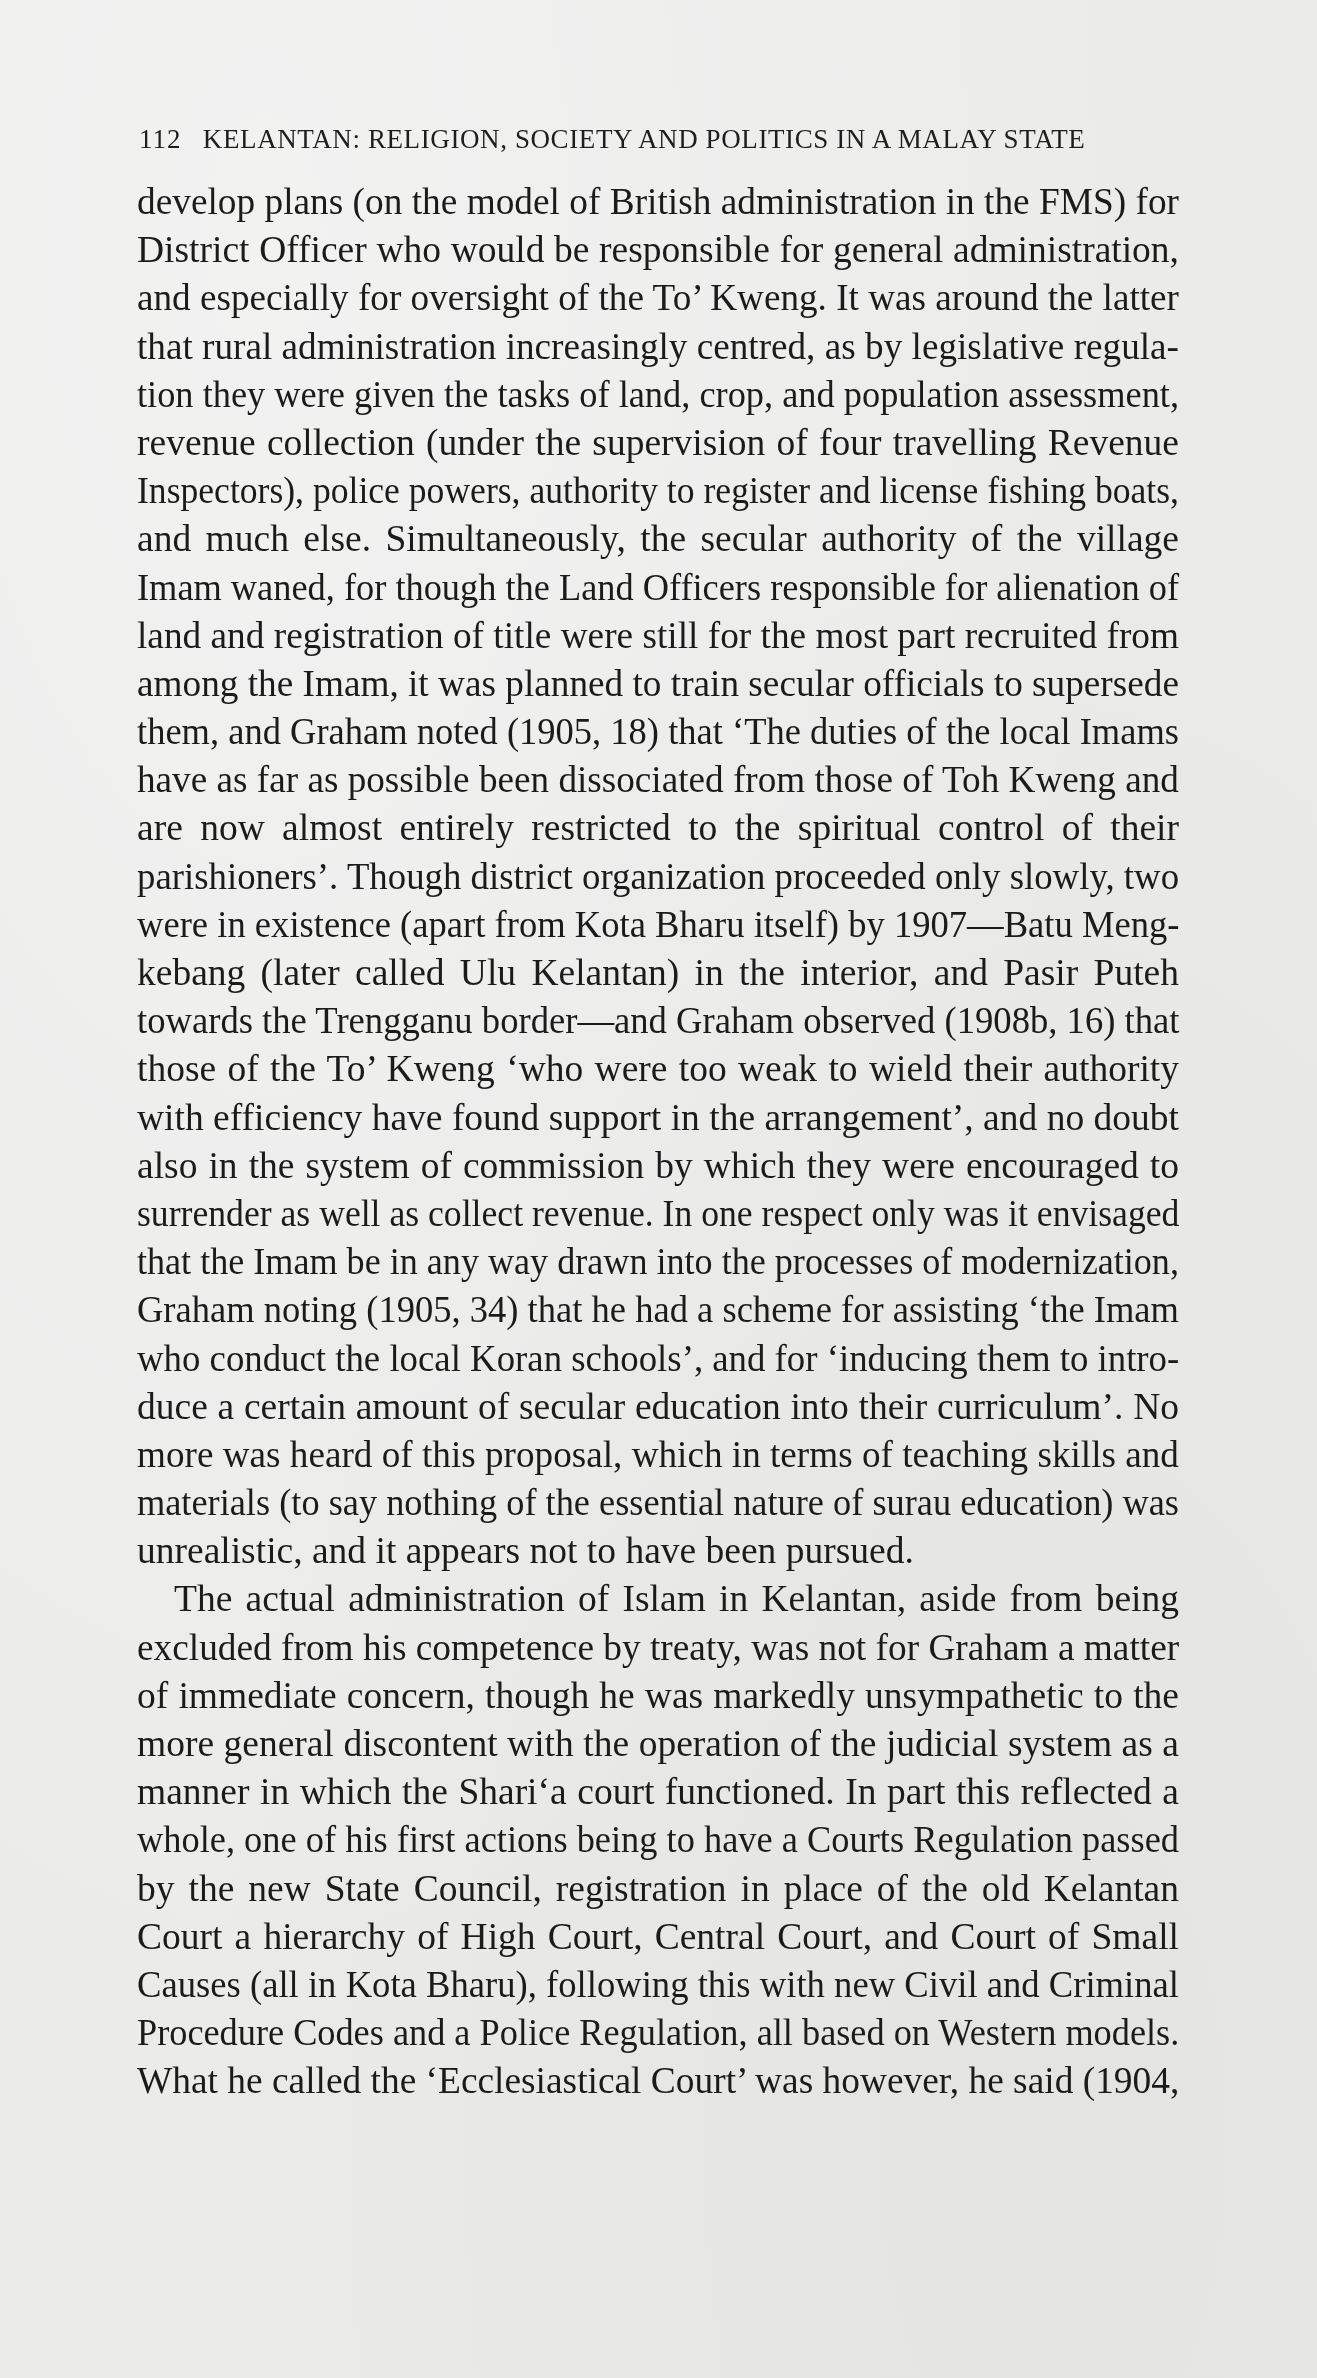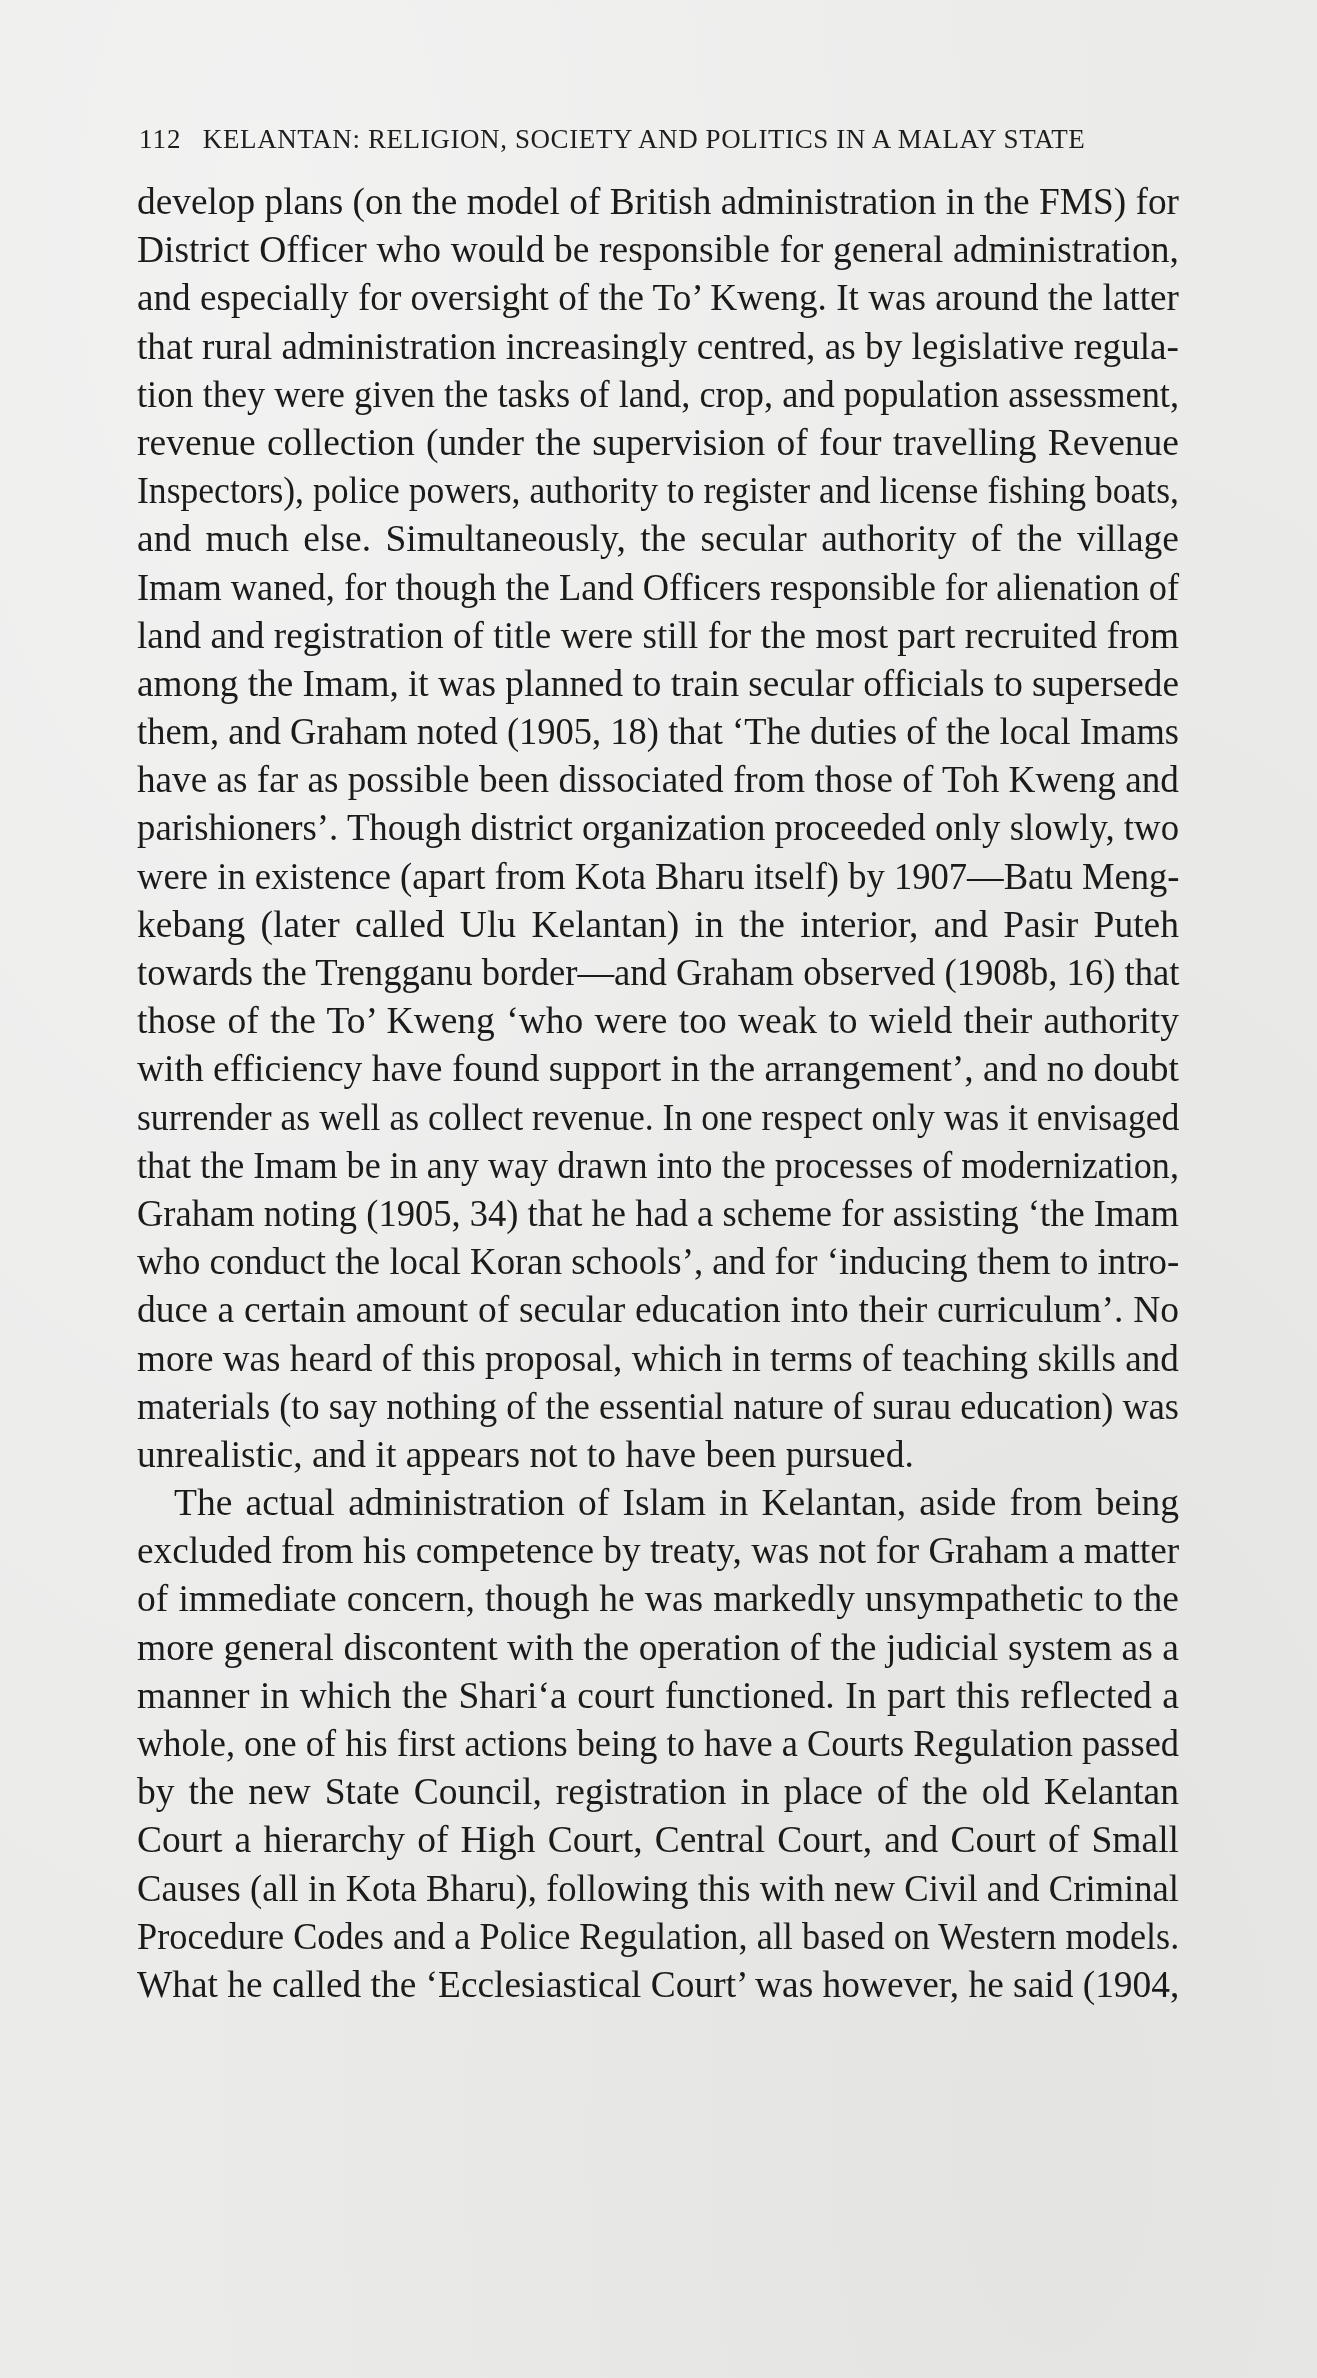--- a/index.html
+++ b/index.html
@@ -91,26 +91,28 @@
       <span class="line" style="display: block; width: 1051px; transform-origin: left center; transform: scaleX(0.9914);">that rural administration increasingly centred, as by legislative regula-</span>
       <span class="line" style="display: block; width: 1075px; transform-origin: left center; transform: scaleX(0.9693);">tion they were given the tasks of land, crop, and population assessment,</span>
       <span class="line" style="display: block; width: 1042px;">revenue collection (under the supervision of four travelling Revenue</span>
       <span class="line" style="display: block; width: 1098px; transform-origin: left center; transform: scaleX(0.949);">Inspectors), police powers, authority to register and license fishing boats,</span>
       <span class="line" style="display: block; width: 1042px;">and much else. Simultaneously, the secular authority of the village</span>
       <span class="line" style="display: block; width: 1075px; transform-origin: left center; transform: scaleX(0.9693);">Imam waned, for though the Land Officers responsible for alienation of</span>
       <span class="line" style="display: block; width: 1048px; transform-origin: left center; transform: scaleX(0.9943);">land and registration of title were still for the most part recruited from</span>
       <span class="line" style="display: block; width: 1049px; transform-origin: left center; transform: scaleX(0.9933);">among the Imam, it was planned to train secular officials to supersede</span>
       <span class="line" style="display: block; width: 1071px; transform-origin: left center; transform: scaleX(0.9729);">them, and Graham noted (1905, 18) that ‘The duties of the local Imams</span>
       <span class="line" style="display: block; width: 1051px; transform-origin: left center; transform: scaleX(0.9914);">have as far as possible been dissociated from those of Toh Kweng and</span>
+      <span class="line" style="display: block; width: 1042px;">are now almost entirely restricted to the spiritual control of their</span>
       <span class="line" style="display: block; width: 1062px; transform-origin: left center; transform: scaleX(0.9812);">parishioners’. Though district organization proceeded only slowly, two</span>
       <span class="line" style="display: block; width: 1068px; transform-origin: left center; transform: scaleX(0.9757);">were in existence (apart from Kota Bharu itself) by 1907—Batu Meng-</span>
       <span class="line" style="display: block; width: 1042px;">kebang (later called Ulu Kelantan) in the interior, and Pasir Puteh</span>
       <span class="line" style="display: block; width: 1067px; transform-origin: left center; transform: scaleX(0.9766);">towards the Trengganu border—and Graham observed (1908b, 16) that</span>
       <span class="line" style="display: block; width: 1042px;">those of the To’ Kweng ‘who were too weak to wield their authority</span>
       <span class="line" style="display: block; width: 1042px;">with efficiency have found support in the arrangement’, and no doubt</span>
+      <span class="line" style="display: block; width: 1042px;">also in the system of commission by which they were encouraged to</span>
       <span class="line" style="display: block; width: 1096px; transform-origin: left center; transform: scaleX(0.9507);">surrender as well as collect revenue. In one respect only was it envisaged</span>
       <span class="line" style="display: block; width: 1082px; transform-origin: left center; transform: scaleX(0.963);">that the Imam be in any way drawn into the processes of modernization,</span>
       <span class="line" style="display: block; width: 1070px; transform-origin: left center; transform: scaleX(0.9738);">Graham noting (1905, 34) that he had a scheme for assisting ‘the Imam</span>
       <span class="line" style="display: block; width: 1062px; transform-origin: left center; transform: scaleX(0.9812);">who conduct the local Koran schools’, and for ‘inducing them to intro-</span>
       <span class="line" style="display: block; width: 1042px;">duce a certain amount of secular education into their curriculum’. No</span>
       <span class="line" style="display: block; width: 1051px; transform-origin: left center; transform: scaleX(0.9914);">more was heard of this proposal, which in terms of teaching skills and</span>
       <span class="line" style="display: block; width: 1076px; transform-origin: left center; transform: scaleX(0.9684);">materials (to say nothing of the essential nature of surau education) was</span>
       <span class="line last" style="display: block; width: 777px;">unrealistic, and it appears not to have been pursued.</span>
     </div>
 

